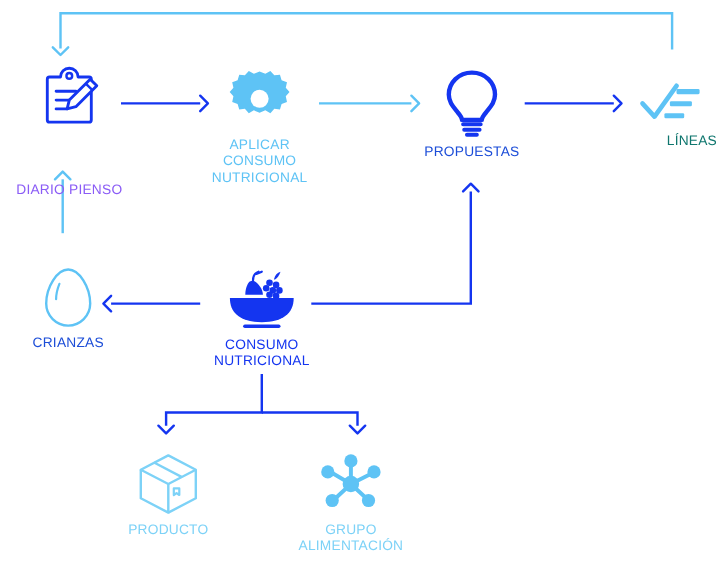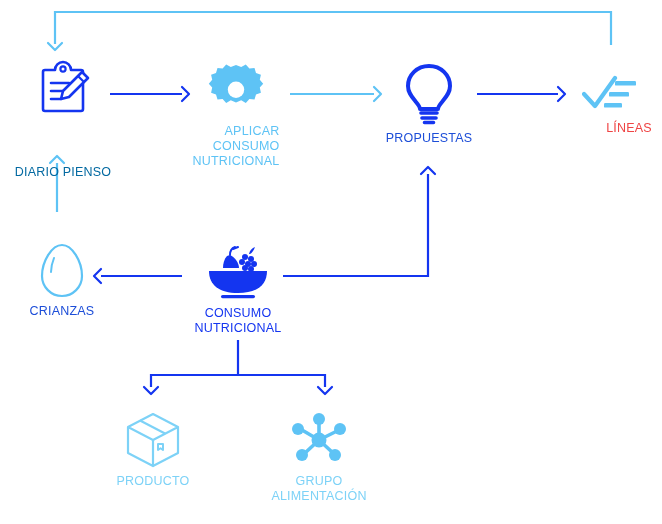--- a/index.html
+++ b/index.html
@@ -74,31 +74,31 @@
   <div class="node" style="left: 33px; top: 57px; width: 130px; margin-left: -35px;">
     <span class="node-icon">
       <svg width="60" height="60" viewBox="0 0 60 60" fill="none">
         <path d="M12 13 h10 a8 8 0 0 1 16 0 h10 a2 2 0 0 1 2 2 v37 a2 2 0 0 1 -2 2 h-36 a2 2 0 0 1 -2 -2 v-37 a2 2 0 0 1 2 -2 z" stroke="#1435f0" stroke-width="2.6" stroke-linejoin="round"></path>
         <circle cx="30" cy="12" r="2.6" stroke="#1435f0" stroke-width="2.2"></circle>
         <path d="M18 26 h18 M18 34 h14 M18 42 h10" stroke="#1435f0" stroke-width="2.6" stroke-linecap="round"></path>
         <path d="M49 15 l6 6 -19 19 -8 2 2 -8 z" stroke="#1435f0" stroke-width="2.6" stroke-linejoin="round" fill="#fff"></path>
         <path d="M45 19 l6 6" stroke="#1435f0" stroke-width="2.2"></path>
       </svg>
     </span>
-    <span class="node-label" style="color: #0369a1; margin-top: 48px;">DIARIO PIENSO</span>
+    <span class="node-label" style="color: #8b5cf6; margin-top: 48px;">DIARIO PIENSO</span>
   </div>
 
   <div class="node" style="left: 208px; top: 62px; width: 130px; margin-left: -37px;">
     <span class="node-icon">
       <svg width="56" height="56" viewBox="0 0 56 56" fill="none">
         <path d="M28 3 l5.2 2.1 4.6 -2.6 3.6 4 5.1 -0.6 1.5 5 4.9 1.8 -1.1 5.1 3.4 3.9 -3.4 3.9 1.1 5.1 -4.9 1.8 -1.5 5 -5.1 -0.6 -3.6 4 -4.6 -2.6 -5.2 2.1 -5.2 -2.1 -4.6 2.6 -3.6 -4 -5.1 0.6 -1.5 -5 -4.9 -1.8 1.1 -5.1 -3.4 -3.9 3.4 -3.9 -1.1 -5.1 4.9 -1.8 1.5 -5 5.1 0.6 3.6 -4 4.6 2.6 z" fill="#5ec3f5"></path>
         <circle cx="28" cy="27.8" r="8.2" fill="#ffffff"></circle>
       </svg>
     </span>
-    <span class="node-label" style="color: rgb(94, 195, 245); text-align: right;">APLICAR
+    <span class="node-label" style="color: rgb(94, 195, 245);">APLICAR
 CONSUMO
 NUTRICIONAL</span>
   </div>
 
   <div class="node" style="left: 403px; top: 63px; width: 130px; margin-left: -39px;">
     <span class="node-icon">
       <svg width="52" height="62" viewBox="0 0 52 62" fill="none">
         <path d="M26 3 C14 3 5 12 5 23 C5 30 9 34 13 39 C16 42.5 17 44.5 17 46 h18 c0 -1.5 1 -3.5 4 -7 4 -5 8 -9 8 -16 C47 12 38 3 26 3 z" stroke="#1435f0" stroke-width="4" stroke-linejoin="round"></path>
         <path d="M18 50 h16 M19 55 h14 M21.5 59.5 h9" stroke="#1435f0" stroke-width="3.6" stroke-linecap="round"></path>
       </svg>
@@ -108,21 +108,21 @@
 
   <div class="node" style="left: 582px; top: 75px; width: 130px; margin-left: -37px;">
     <span class="node-icon">
       <svg width="56" height="40" viewBox="0 0 56 40" fill="none">
         <path d="M2 19 L13 31 L33 3" stroke="#5ec3f5" stroke-width="4.2" stroke-linecap="round" stroke-linejoin="round"></path>
         <rect x="33" y="6" width="21" height="4.6" rx="1.2" fill="#5ec3f5"></rect>
         <rect x="27" y="17" width="20" height="4.6" rx="1.2" fill="#5ec3f5"></rect>
         <rect x="22" y="28" width="18" height="4.6" rx="1.2" fill="#5ec3f5"></rect>
       </svg>
     </span>
-    <span class="node-label" style="color: #ef4444; margin-left: 38px;">LÍNEAS</span>
+    <span class="node-label" style="color: #0f766e; margin-left: 38px;">LÍNEAS</span>
   </div>
 
   <div class="node" style="left: 40px; top: 243px; width: 130px; margin-left: -43px;">
     <span class="node-icon">
       <svg width="44" height="55" viewBox="0 0 44 55" fill="none">
         <path d="M22 2 C32 2 42 18 42 33 C42 44 33 53 22 53 C11 53 2 44 2 33 C2 18 12 2 22 2 z" stroke="#5ec3f5" stroke-width="2.2"></path>
         <path d="M14 15 C12 20 11 25 11 29" stroke="#5ec3f5" stroke-width="2" stroke-linecap="round"></path>
       </svg>
     </span>
     <span class="node-label" style="color: #1d4ed8;">CRIANZAS</span>

